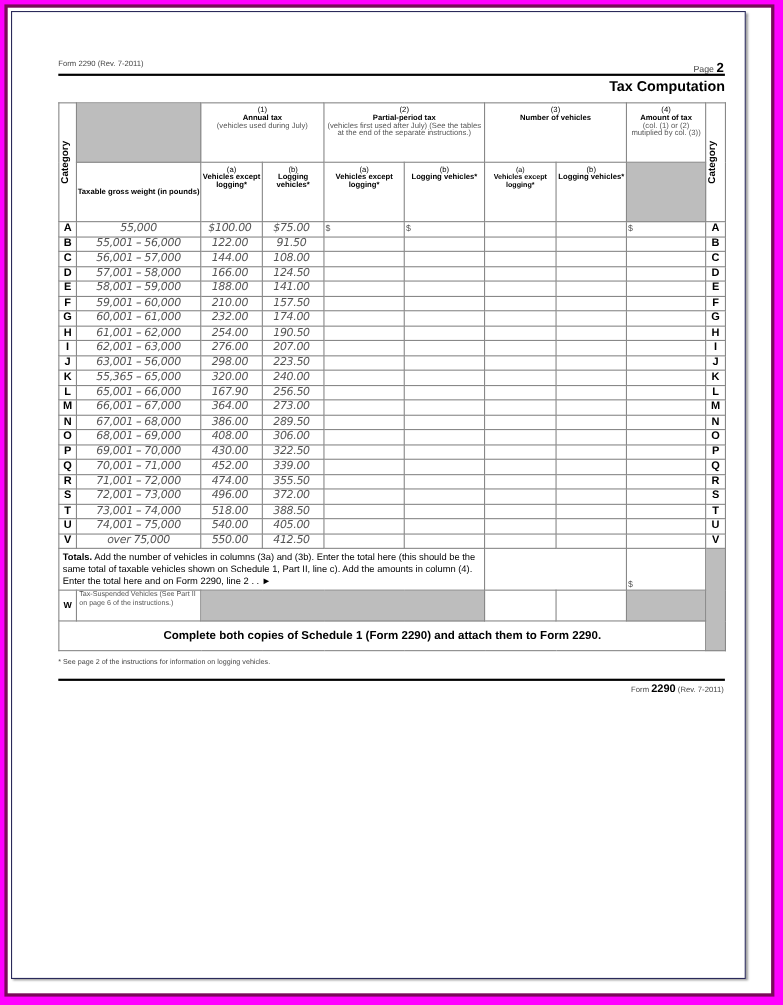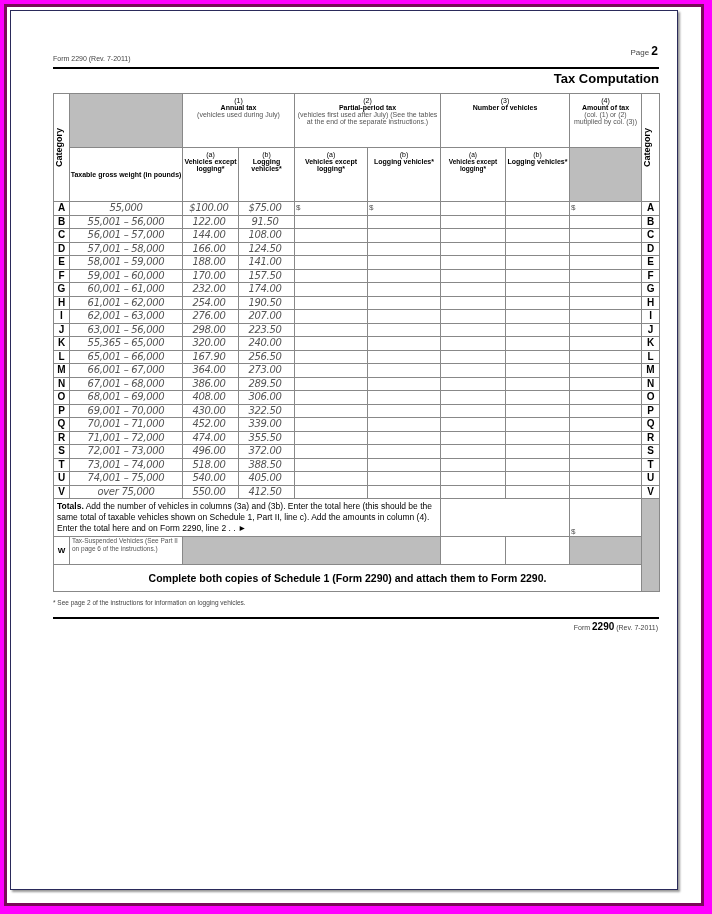--- a/index.html
+++ b/index.html
@@ -1,21 +1,21 @@
 <!DOCTYPE html>
 <html><head>
 <meta charset="utf-8">
 <style>
   html,body{margin:0;padding:0;}
   body{width:712px;height:914px;background:#f0f;position:relative;overflow:hidden;font-family:"Liberation Sans",sans-serif;}
   .outer{position:absolute;left:4px;top:4px;width:700px;height:902px;background:#7a0a5a;}
   .outer2{position:absolute;left:7px;top:7px;width:694px;height:896px;background:#fff;}
   .page{position:absolute;left:10px;top:10px;width:666px;height:878px;background:#fff;border:1px solid #2a2a5a;box-shadow:2px 2px 2px #999;}
   .hdr-left{position:absolute;left:53px;top:55px;font-size:7px;color:#444;}
-  .hdr-right{position:absolute;right:54px;top:44px;font-size:8px;color:#444;}
+  .hdr-right{position:absolute;right:54px;top:54px;font-size:8px;color:#444;}
   .hdr-right b{font-size:12px;color:#000;}
   .rule1{position:absolute;left:53px;top:67px;width:606px;height:2px;background:#000;}
   .title{position:absolute;left:53px;top:71px;width:606px;text-align:right;font-weight:bold;font-size:13px;}
   table.tax{position:absolute;left:53px;top:93px;width:606px;border-collapse:collapse;font-size:7px;table-layout:fixed;}
   table.tax td{border:1px solid #888;padding:0;text-align:center;vertical-align:top;}
   .gray{background:#bdbdbd;}
   .cat{font-weight:bold;font-size:10px;vertical-align:middle!important;}
   .vert{writing-mode:vertical-rl;transform:rotate(180deg);font-weight:bold;font-size:9px;}
   .hnum{display:block;}
   .hsub{color:#555;}
@@ -139,21 +139,21 @@
         <td class="dollar"></td>
         <td class="dollar"></td>
         <td></td>
         <td></td>
         <td class="dollar"></td>
         <td class="cat">E</td>
       </tr>
       <tr class="data">
         <td class="cat">F</td>
         <td class="wt">59,001 – 60,000</td>
-        <td class="val">170.00</td>
+        <td class="val">210.00</td>
         <td class="val">157.50</td>
         <td class="dollar"></td>
         <td class="dollar"></td>
         <td></td>
         <td></td>
         <td class="dollar"></td>
         <td class="cat">F</td>
       </tr>
       <tr class="data">
         <td class="cat">G</td>

